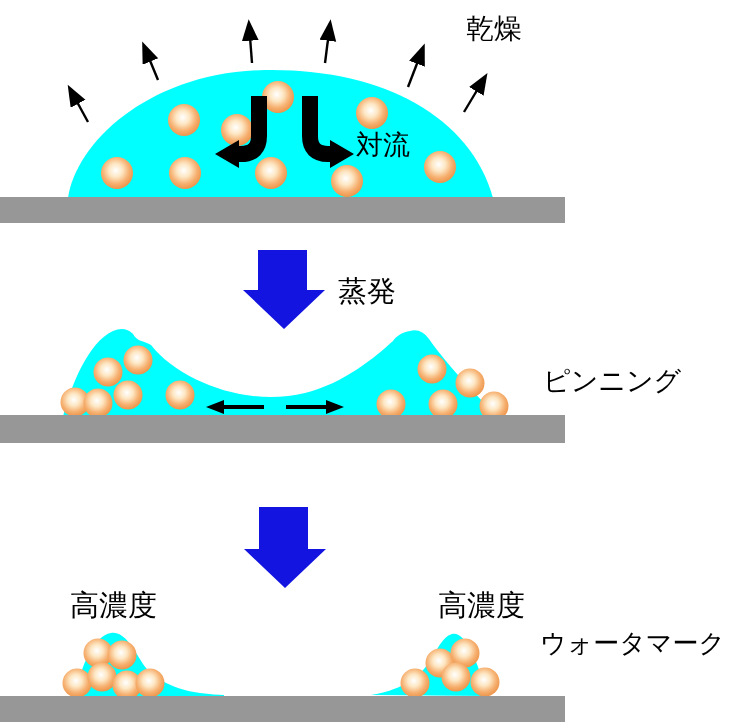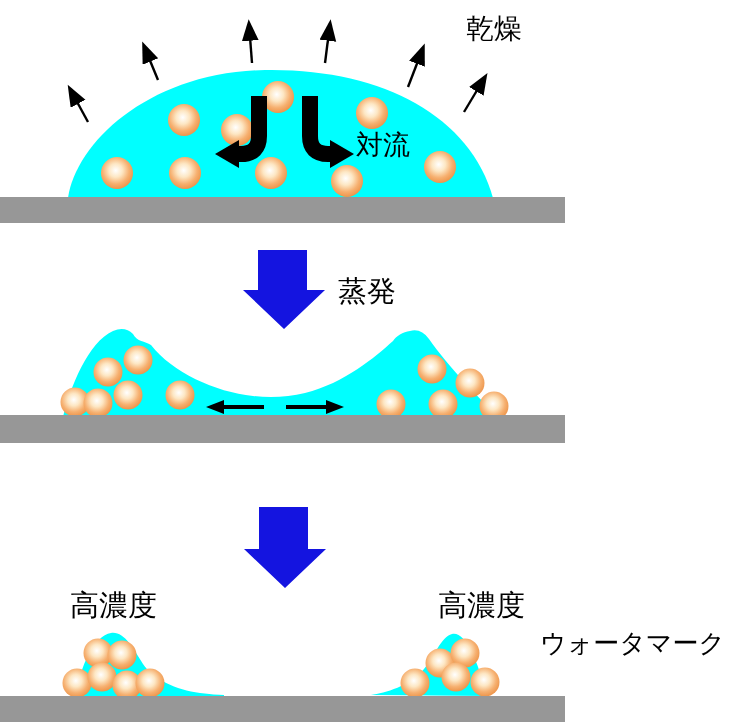--- a/index.html
+++ b/index.html
@@ -153,19 +153,20 @@
       <rect class="substrate" x="0" y="696" width="565" height="26"></rect>
     </g>
   </svg>
 
   <div class="label fs28" style="left:466px;top:14px;">乾燥</div>
 
   <div class="label fs27" style="left:356px;top:131px;">対流</div>
 
   <div class="label fs29" style="left:338px;top:268px;margin-top:8px;">蒸発</div>
 
+  <div class="label fs27" style="left:543px;top:367px;">ピンニング</div>
 
   <div class="label fs29" style="left:70px;top:590px;">高濃度</div>
 
   <div class="label fs29" style="left:438px;top:590px;">高濃度</div>
 
   <div class="label fs26" style="left:540px;top:629px;text-align:center;">ウォータマーク</div>
 </div>
 
 </body></html>

